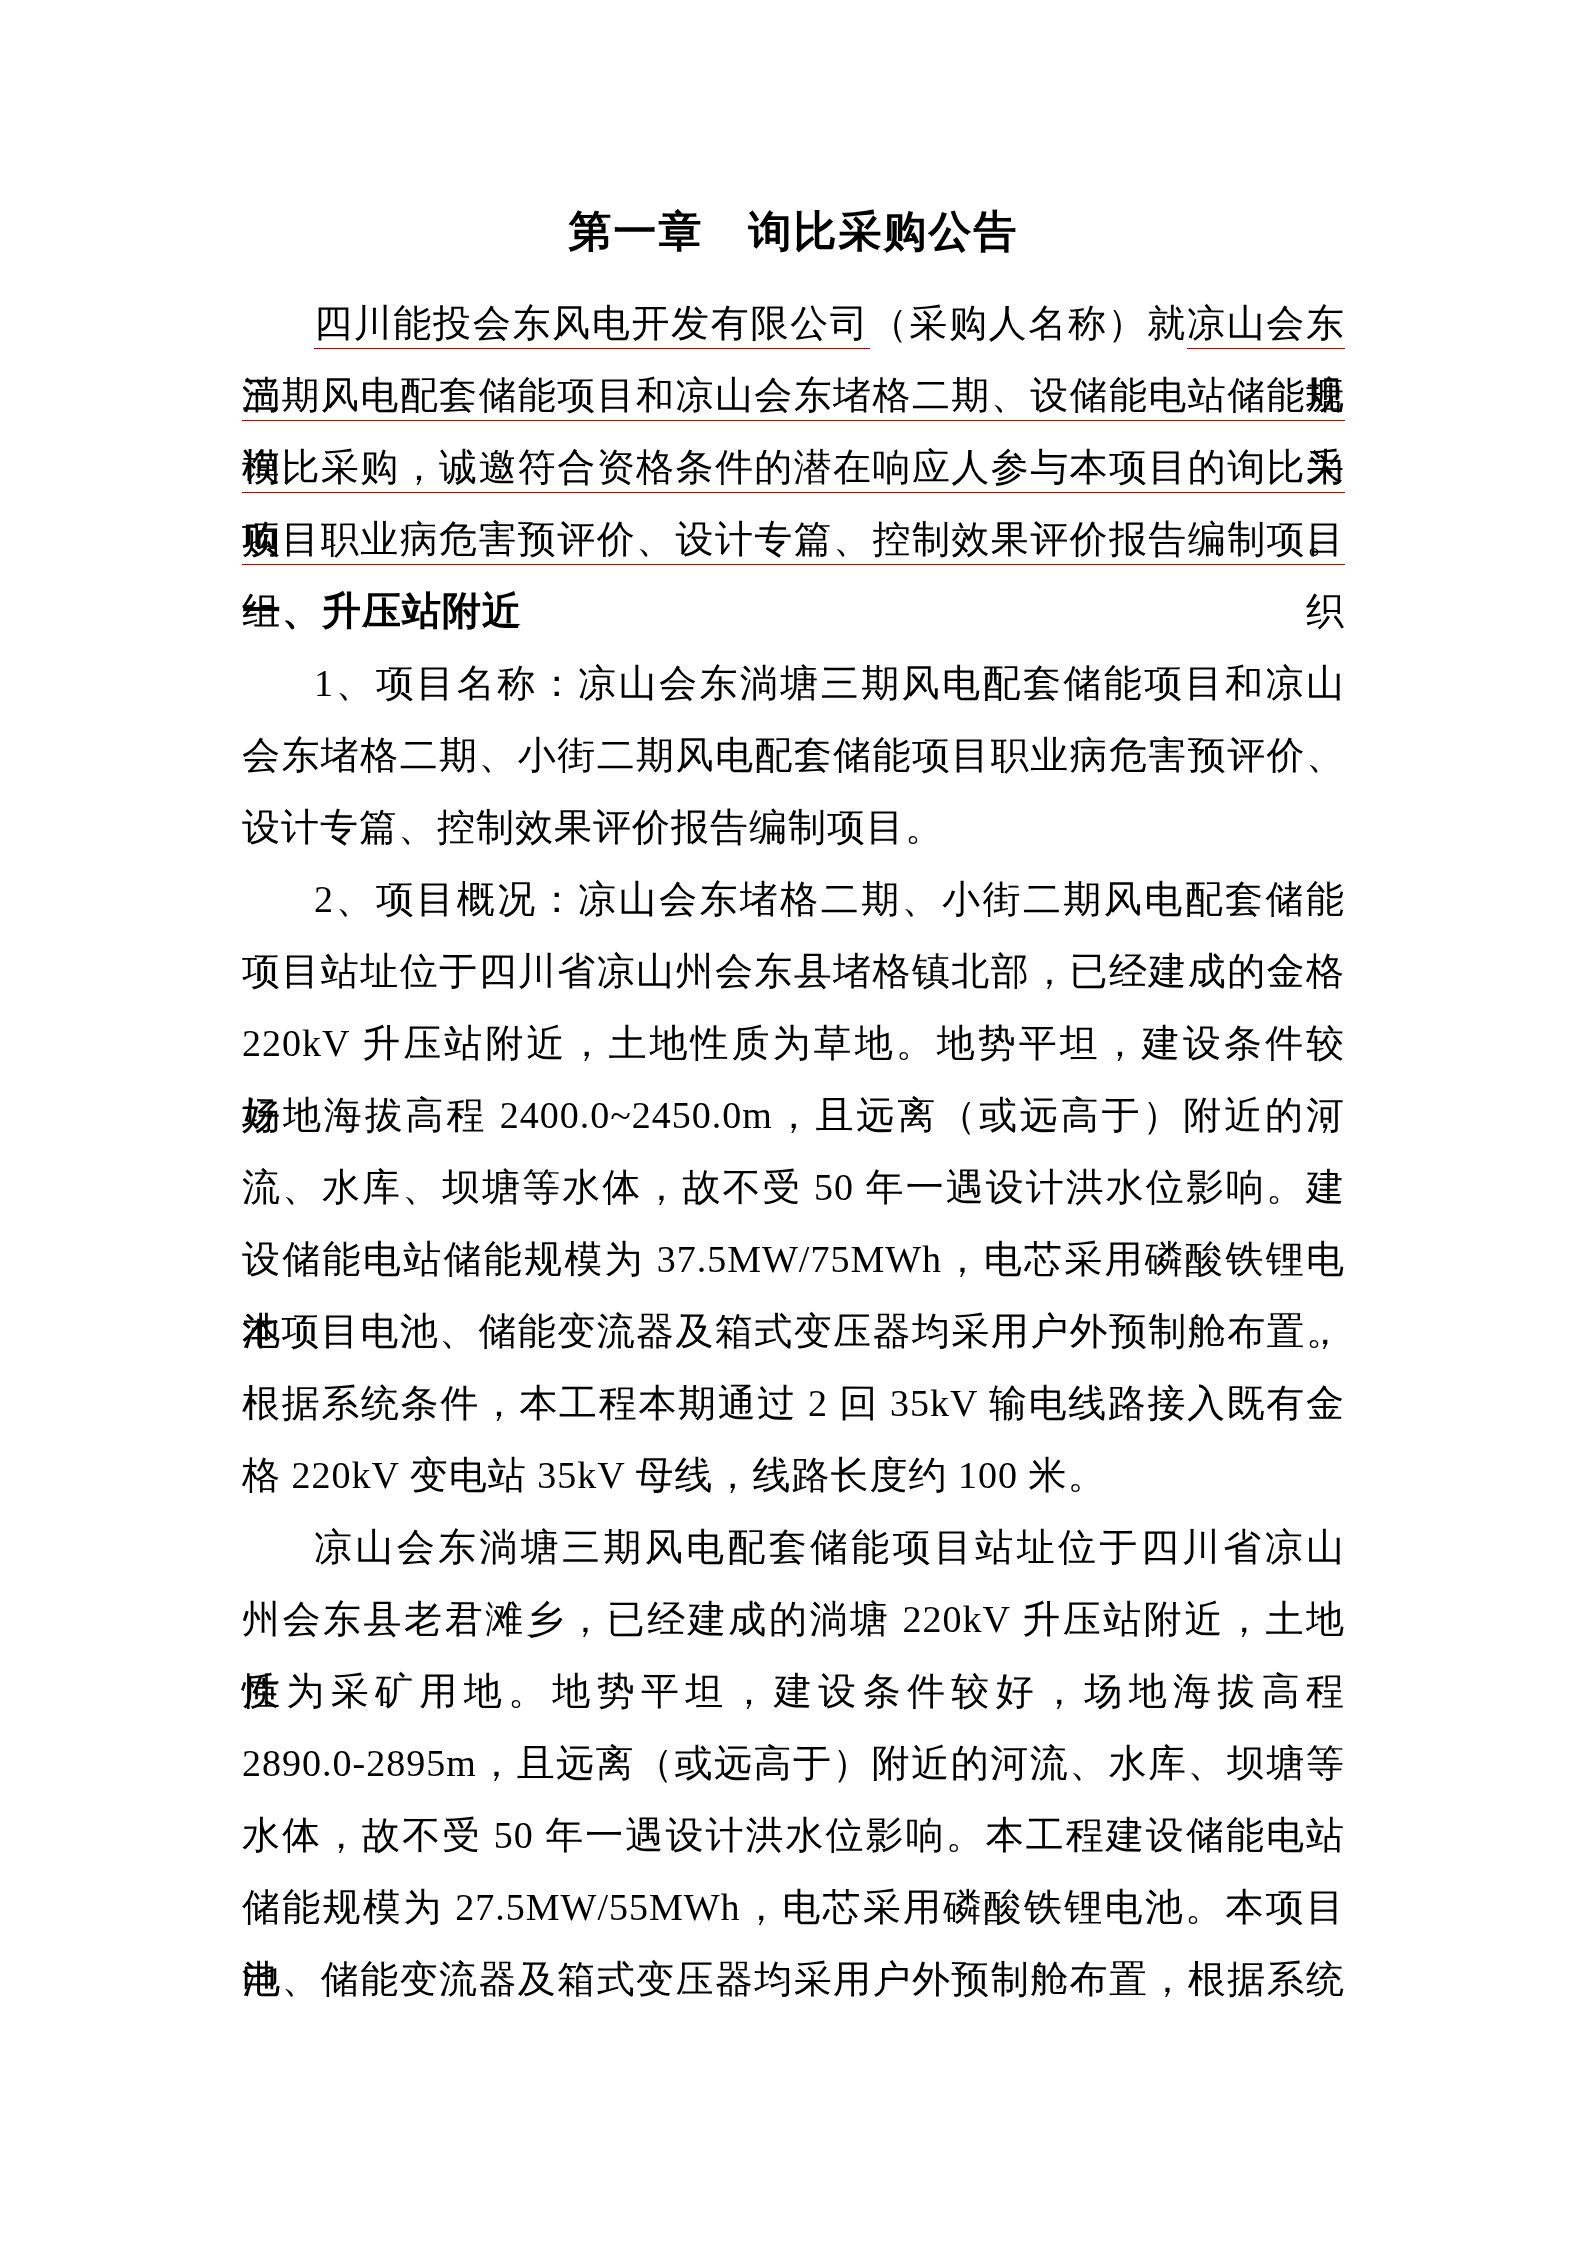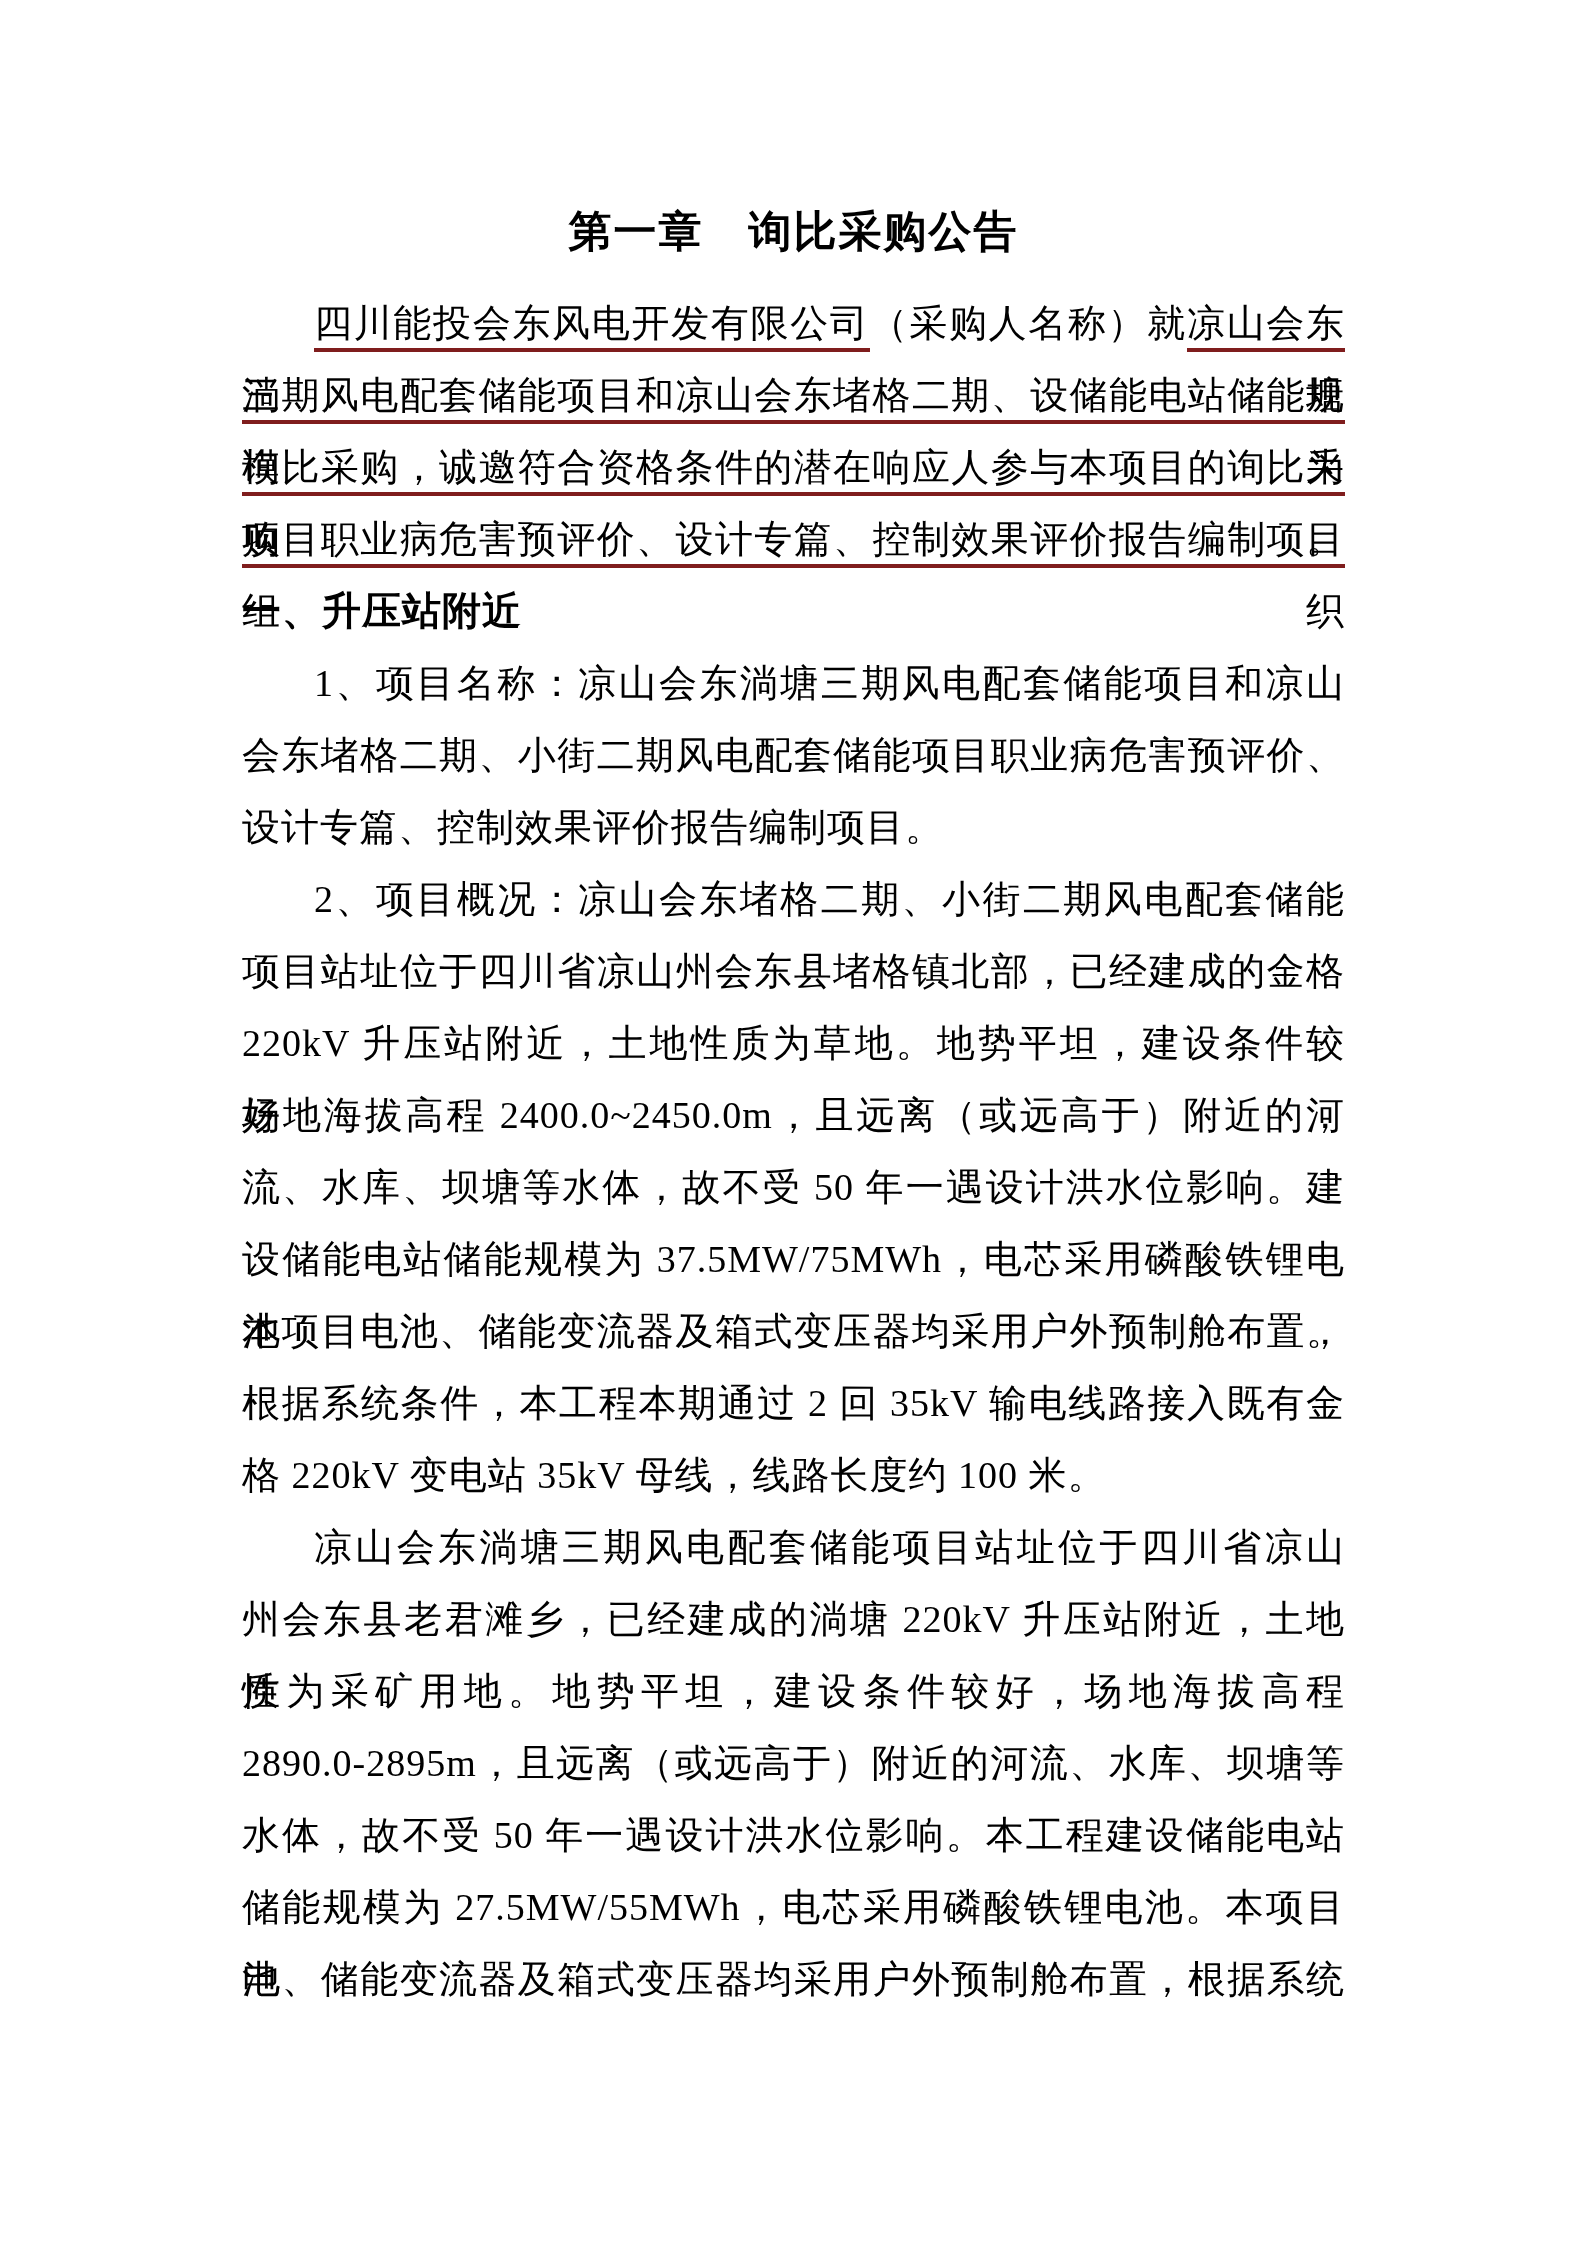--- a/index.html
+++ b/index.html
@@ -49,21 +49,21 @@
   }
   .line.heading {
     font-family: "Liberation Sans", "DejaVu Sans", sans-serif;
     font-weight: bold;
     font-size: 39px;
   }
   .seg {
     
   }
   .seg.u {
-    border-bottom: 4px solid #7f1d1d;
+    border-bottom: 1px solid #7f1d1d;
     padding-bottom: 4px;
   }
 </style>
 </head>
 <body>
 
 <div class="page">
   <h1 class="title">第一章　询比采购公告</h1>
   <div class="doc-body">
       <div class="line indent justify"><span class="seg u">四川能投会东风电开发有限公司</span><span class="seg">（采购人名称）就</span><span class="seg u">凉山会东淌塘</span></div>

